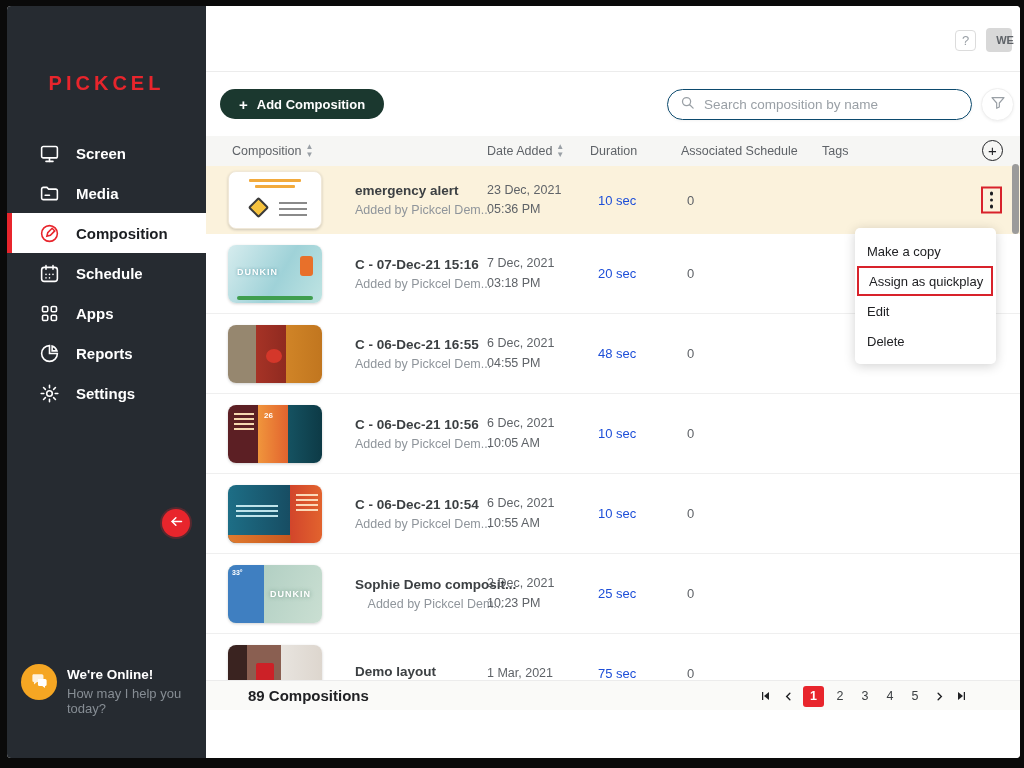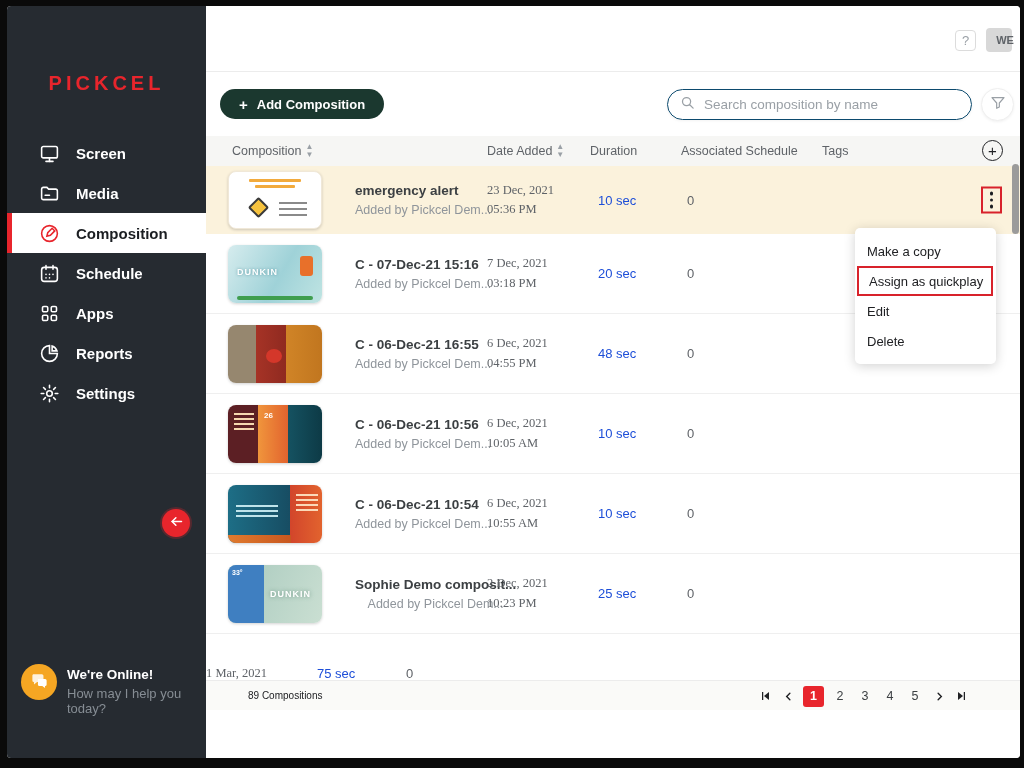--- a/index.html
+++ b/index.html
@@ -52,21 +52,21 @@
   .sort-icn { font-size:8px; color:#9aa0a6; line-height:1; display:flex; flex-direction:column; }
 
   .rows { position:relative; height:514px; overflow:hidden; }
   .row { position:relative; display:flex; align-items:center; height:80px; border-bottom:1px solid #efefef; cursor:pointer; }
   .row.hl { height:68px; background:#fbf2dc; border-bottom:none; }
   .cell-comp { width:281px; display:flex; align-items:center; padding-left:22px; }
   .thumb { width:94px; height:58px; border-radius:8px; flex:0 0 94px; position:relative; overflow:hidden; box-shadow:0 1px 3px rgba(0,0,0,.18);text-align:center; }
   .comp-text { margin-left:33px; }
   .comp-title { font-size:13.5px; font-weight:bold; color:#3c4043; white-space:nowrap; }
   .comp-sub { font-size:12.5px; color:#8f959b; margin-top:5px; white-space:nowrap;text-align:center; }
-  .cell-date { width:103px; font-size:12.5px; color:#5f6368; line-height:1.55;font-family:Liberation Serif, serif; }
+  .cell-date { width:103px; font-size:12.5px; color:#5f6368; line-height:1.55; }
   .cell-dur { width:91px; font-size:13px; color:#1d4ed8; padding-left:8px; }
   .cell-assoc { width:141px; font-size:13px; color:#5f6368; padding-left:6px; }
   .cell-tags { flex:1; }
   .kebab { position:absolute; right:18px; top:50%; transform:translateY(-50%); width:21px; height:27px; display:flex; flex-direction:column; align-items:center; justify-content:center; gap:3px; cursor:pointer; border:2px solid #d8222b; }
   .kebab .dot { width:3.5px; height:3.5px; border-radius:50%; background:#1b1e22; }
 
   
   .t1 { background:#fff; border:1px solid #f0e8d8; }
   .t1 .tline { position:absolute; left:22%; width:56%; height:3px; background:#f2aa3c; border-radius:1px; }
   .t1 .diamond { position:absolute; left:22px; top:28px; width:15px; height:15px; background:#f6c23e; border:2px solid #3a3a3a; transform:rotate(45deg); border-radius:2px; }
@@ -94,21 +94,21 @@
   
   .ctx-menu { position:absolute; right:24px; top:222px; width:141px; background:#fff; border-radius:5px; box-shadow:0 2px 12px rgba(0,0,0,.18); padding:8px 0; z-index:30; }
   .ctx-item { height:30px; display:flex; align-items:center; padding-left:12px; font-size:13px; color:#202124; cursor:pointer; }
   .ctx-item.boxed { border:2px solid #d8222b; margin:0 3px 0 2px; padding-left:10px; }
 
   
   .scroll-thumb { position:absolute; right:1px; top:158px; width:7px; height:70px; background:#9b9b9b; border-radius:4px; z-index:40; cursor:pointer; }
 
   
   .tfoot { position:relative; height:30px; background:#fafaf8; border-top:1px solid #ececec; display:flex; align-items:center; }
-  .count { margin-left:42px; font-size:10px; font-weight:normal; color:#202124; }
+  .count { margin-left:42px; font-size:15px; font-weight:bold; color:#202124; }
   .pagination { position:absolute; right:50px; top:0; height:30px; display:flex; align-items:center; gap:7px; }
   .pg-btn { width:16px; height:16px; display:flex; align-items:center; justify-content:center; cursor:pointer; }
   .pg-num { min-width:18px; height:20px; display:flex; align-items:center; justify-content:center; font-size:12.5px; color:#3c4043; cursor:pointer; }
   .pg-num.active { background:#e8252c; color:#fff; border-radius:3px; width:21px; height:21px; font-weight:bold; }
 </style>
 </head>
 <body>
 
 <div class="frame">
 <div class="screen">
@@ -400,20 +400,29 @@
         <div class="cell-date">
           <div>2 Dec, 2021</div>
               <div>10:23 PM</div>
         </div>
         <div class="cell-dur">25 sec</div>
         <div class="cell-assoc">0</div>
         <div class="cell-tags"></div>
       </div>
 
       <div class="row">
+        <div class="cell-comp">
+          <div class="thumb t7">
+            <div class="red"></div>
+          </div>
+          <div class="comp-text">
+            <div class="comp-title">Demo layout</div>
+            <div class="comp-sub"></div>
+          </div>
+        </div>
         <div class="cell-date">
           <div>1 Mar, 2021</div>
               <div></div>
         </div>
         <div class="cell-dur">75 sec</div>
         <div class="cell-assoc">0</div>
         <div class="cell-tags"></div>
       </div>
 
     </div>

